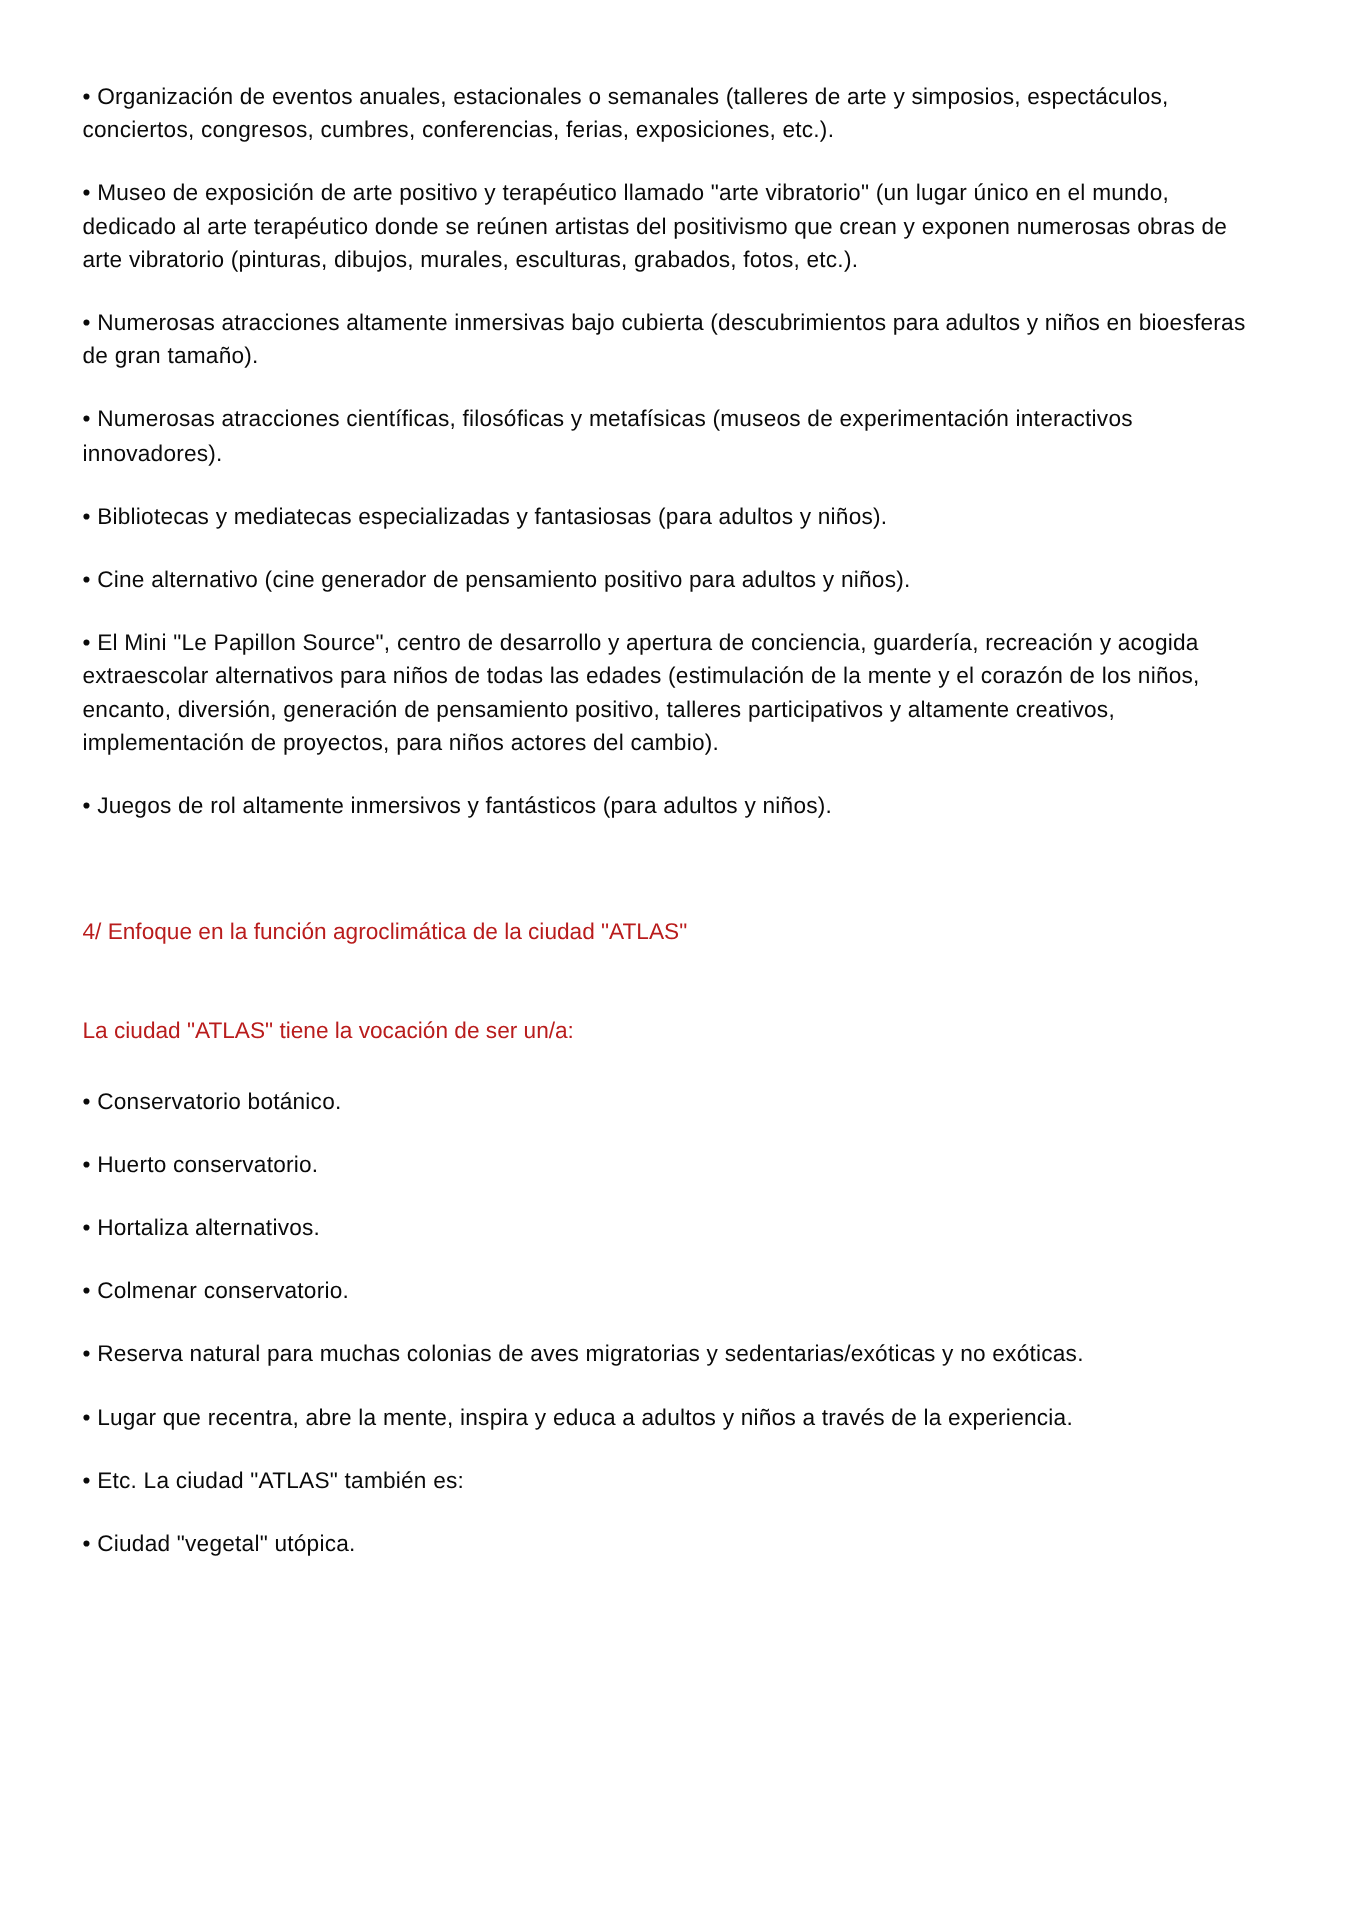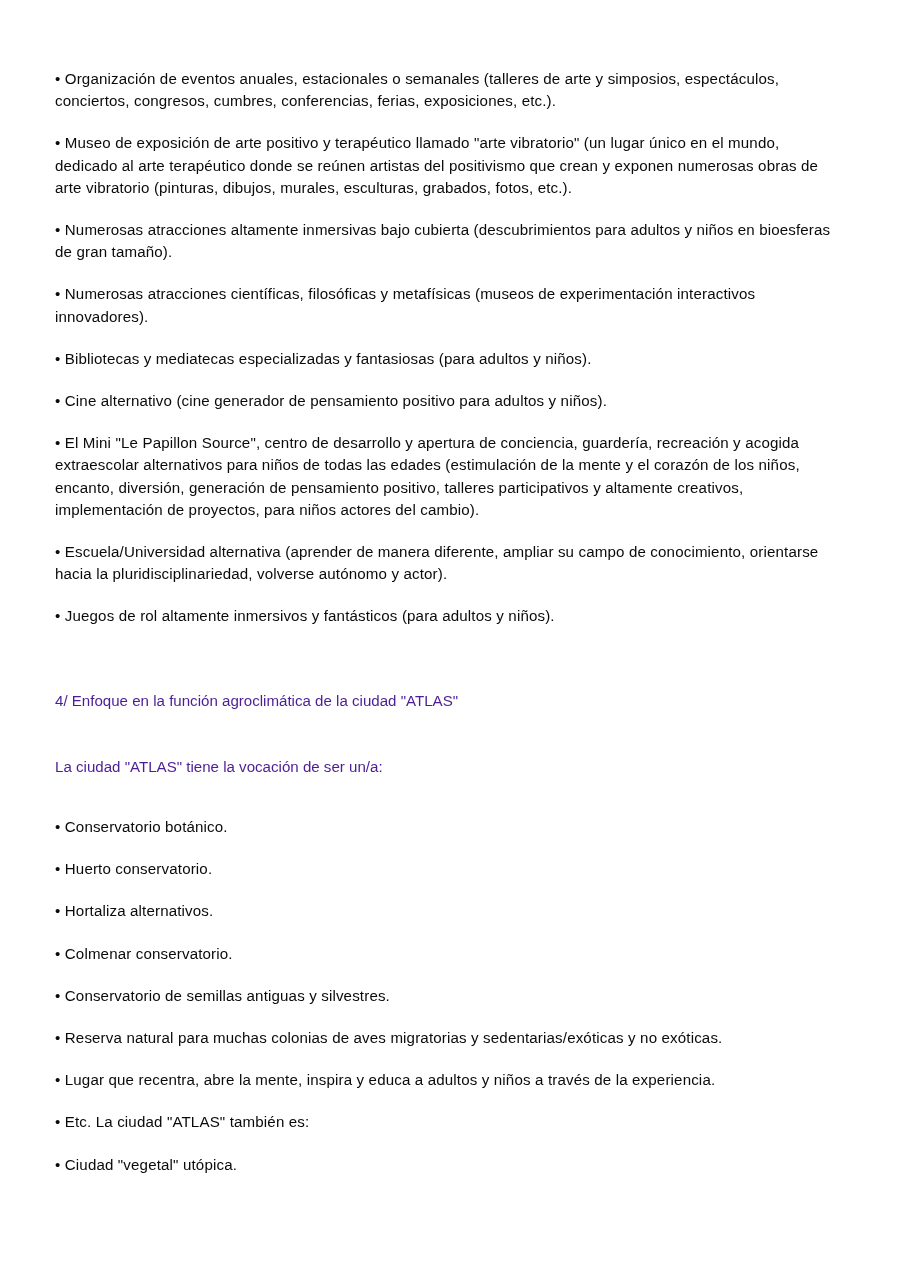--- a/index.html
+++ b/index.html
@@ -23,63 +23,61 @@
     top: 50px;
     width: 790px;
   }
   
   .para {
     position: relative;
     font-size: 15.1px;
     line-height: 22.2px;
     letter-spacing: 0.01em;
     text-align: left;
-    margin: 18px 0 20px 0;
+    margin: 4px 0 20px 0;
     color: #0a0a0a;
     text-indent: 0;
   }
   .para.bulleted {
     padding-left: 0;
   }
   
   .plain {
     position: relative;
     font-size: 15.1px;
     line-height: 22.2px;
     margin: 0;
-    color: #4c1d95;
+    color: #b91c1c;
   }
   
   .gap-heading-before { height: 42px; }
   .gap-heading-after  { height: 44px; }
   .gap-intro-after    { height: 20px; }
 </style>
 </head>
 <body>
 
 <div class="page">
   <div class="content">
 
   <div class="para bulleted">• Organización de eventos anuales, estacionales o semanales (talleres de arte y simposios, espectáculos, conciertos, congresos, cumbres, conferencias, ferias, exposiciones, etc.).</div>
       <div class="para bulleted">• Museo de exposición de arte positivo y terapéutico llamado "arte vibratorio" (un lugar único en el mundo, dedicado al arte terapéutico donde se reúnen artistas del positivismo que crean y exponen numerosas obras de arte vibratorio (pinturas, dibujos, murales, esculturas, grabados, fotos, etc.).</div>
       <div class="para bulleted">• Numerosas atracciones altamente inmersivas bajo cubierta (descubrimientos para adultos y niños en bioesferas de gran tamaño).</div>
       <div class="para bulleted">• Numerosas atracciones científicas, filosóficas y metafísicas (museos de experimentación interactivos innovadores).</div>
       <div class="para bulleted">• Bibliotecas y mediatecas especializadas y fantasiosas (para adultos y niños).</div>
       <div class="para bulleted">• Cine alternativo (cine generador de pensamiento positivo para adultos y niños).</div>
       <div class="para bulleted">• El Mini "Le Papillon Source", centro de desarrollo y apertura de conciencia, guardería, recreación y acogida extraescolar alternativos para niños de todas las edades (estimulación de la mente y el corazón de los niños, encanto, diversión, generación de pensamiento positivo, talleres participativos y altamente creativos, implementación de proyectos, para niños actores del cambio).</div>
-      <div class="para bulleted">• Escuela/Universidad alternativa (aprender de manera diferente, ampliar su campo de conocimiento, orientarse hacia la pluridisciplinariedad, volverse autónomo y actor).</div>
       <div class="para bulleted">• Juegos de rol altamente inmersivos y fantásticos (para adultos y niños).</div>
       <div class="gap-heading-before"></div>
       <div class="plain">4/ Enfoque en la función agroclimática de la ciudad "ATLAS"</div>
       <div class="gap-heading-after"></div>
       <div class="plain">La ciudad "ATLAS" tiene la vocación de ser un/a:</div>
       <div class="gap-intro-after"></div>
       <div class="para bulleted">• Conservatorio botánico.</div>
       <div class="para bulleted">• Huerto conservatorio.</div>
       <div class="para bulleted">• Hortaliza alternativos.</div>
       <div class="para bulleted">• Colmenar conservatorio.</div>
-      <div class="para bulleted">• Conservatorio de semillas antiguas y silvestres.</div>
       <div class="para bulleted">• Reserva natural para muchas colonias de aves migratorias y sedentarias/exóticas y no exóticas.</div>
       <div class="para bulleted">• Lugar que recentra, abre la mente, inspira y educa a adultos y niños a través de la experiencia.</div>
       <div class="para bulleted">• Etc. La ciudad "ATLAS" también es:</div>
       <div class="para bulleted">• Ciudad "vegetal" utópica.</div>
     </div>
 </div>
 
 </body></html>

